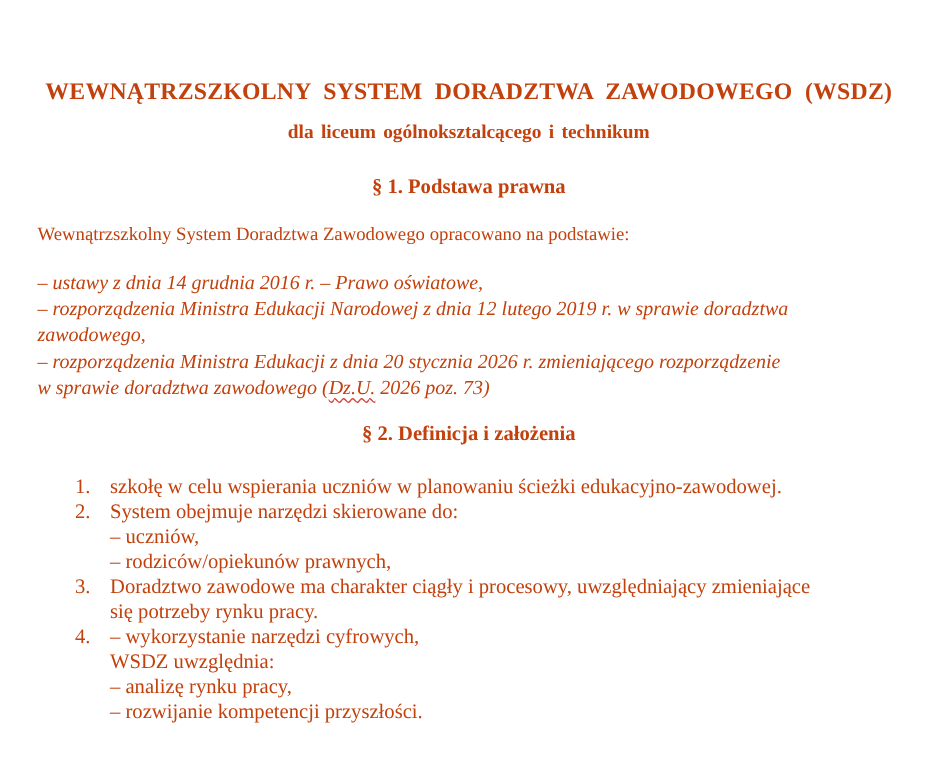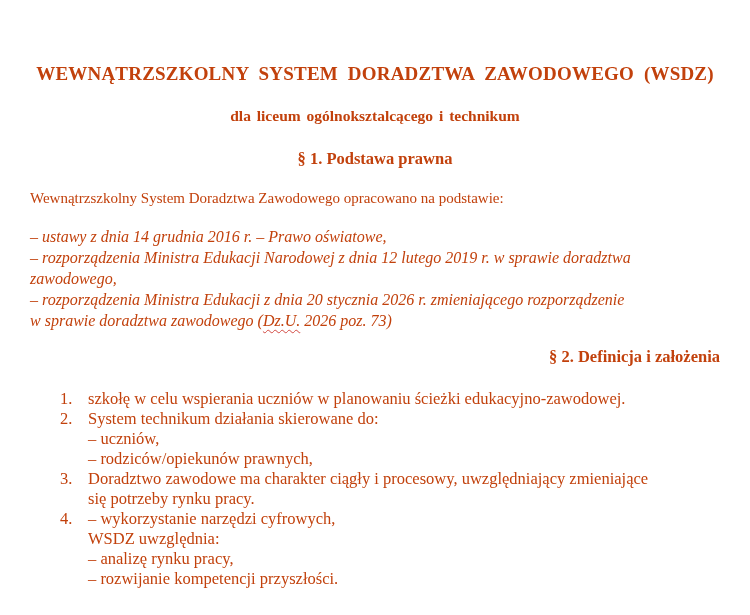--- a/index.html
+++ b/index.html
@@ -25,35 +25,35 @@
     margin-top: 62px;
     text-align: center;
     font-weight: 700;
     font-size: 19px;
     line-height: 24px;
     letter-spacing: 0.2px;
     word-spacing: 5px;
     white-space: nowrap;
   }
   .subtitle {
-    margin-top: 20px;
+    margin-top: 10px;
     text-align: center;
     font-weight: 700;
     font-size: 15.5px;
     line-height: 20px;
     word-spacing: 2px;
   }
   .heading {
     text-align: center;
     font-weight: 700;
     font-size: 16.5px;
     line-height: 21px;
   }
   .heading-1 { margin-top: 22px; }
-  .heading-2 { margin-top: 15px; text-align: right; }
+  .heading-2 { margin-top: 15px; }
   .intro {
     margin-top: 19px;
     font-size: 15px;
     line-height: 21px;
   }
   .legal {
     margin-top: 17px;
     font-style: italic;
     font-size: 16px;
     line-height: 21px;
@@ -110,21 +110,21 @@
     <div class="list-row">
       <div class="item-num">1.</div>
       <div class="item-lines">
         <div class="item-line">szkołę w celu wspierania uczniów w planowaniu ścieżki edukacyjno-zawodowej.</div>
       </div>
     </div>
 
     <div class="list-row">
       <div class="item-num">2.</div>
       <div class="item-lines">
-        <div class="item-line">System technikum działania skierowane do:</div>
+        <div class="item-line">System obejmuje narzędzi skierowane do:</div>
         <div class="item-line">– uczniów,</div>
         <div class="item-line">– rodziców/opiekunów prawnych,</div>
       </div>
     </div>
 
     <div class="list-row">
       <div class="item-num">3.</div>
       <div class="item-lines">
         <div class="item-line">Doradztwo zawodowe ma charakter ciągły i procesowy, uwzględniający zmieniające</div>
         <div class="item-line">się potrzeby rynku pracy.</div>

